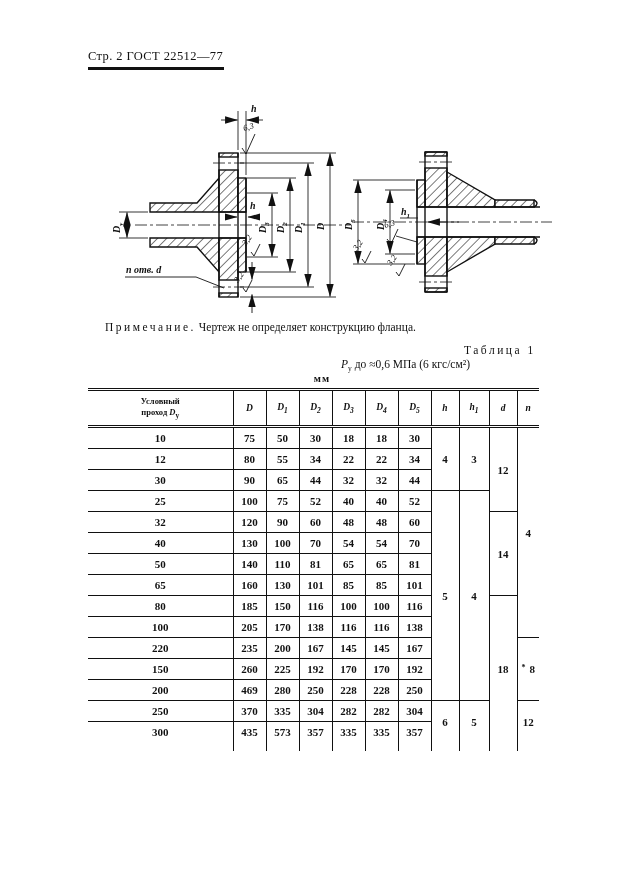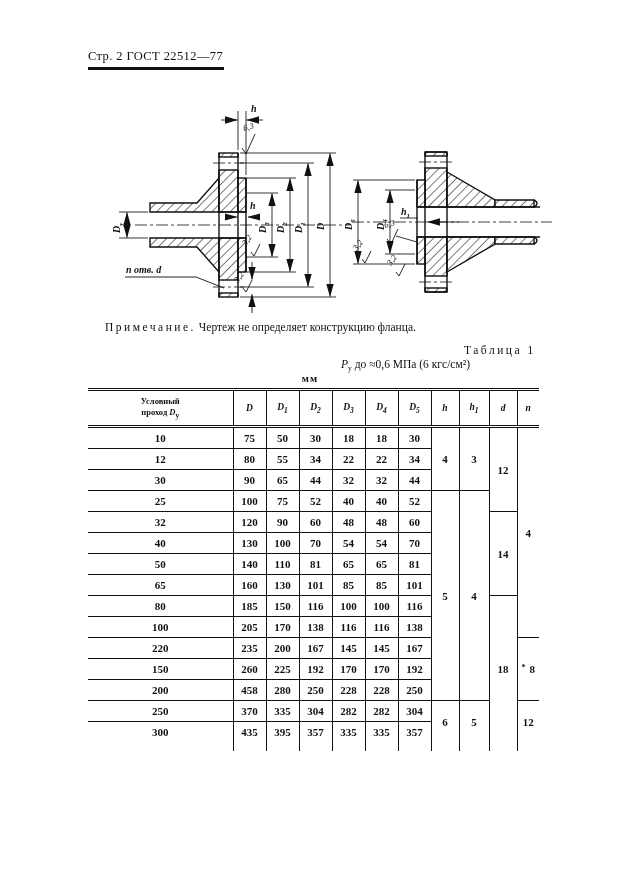--- a/index.html
+++ b/index.html
@@ -8,21 +8,21 @@
     font-family:"Liberation Serif",serif;color:#111;overflow:hidden;
   }
   .doc-header{position:absolute;left:88px;top:49px;font-size:12.5px;font-weight:normal;letter-spacing:.4px;white-space:nowrap;}
   .header-rule{position:absolute;left:88px;top:67px;width:136px;height:2.5px;background:#111;}
   .note{position:absolute;left:105px;top:321px;width:480px;font-size:11.5px;white-space:nowrap;}
   .note .sp{letter-spacing:2.5px;}
   .tbl-caption{position:absolute;left:432px;top:344px;font-size:11.5px;font-weight:normal;letter-spacing:2.5px;white-space:nowrap;margin-left:32px;}
   .pressure{position:absolute;left:150px;top:358px;width:320px;text-align:right;font-size:11.5px;}
   .pressure i{font-family:"Liberation Serif",serif;}
   .pressure sub,.col-dn sub, th sub{font-size:7.5px;}
-  .units{position:absolute;left:150px;top:373px;width:320px;text-align:center;font-size:10.5px;font-weight:bold;letter-spacing:1px;}
+  .units{position:absolute;left:162px;top:373px;width:320px;text-align:center;font-size:10.5px;font-weight:bold;letter-spacing:1px;}
   .tblwrap{position:absolute;left:88px;top:388px;}
   table{border-collapse:collapse;table-layout:fixed;border-top:3px double #111;}
   thead th{
     border-bottom:3px double #111;border-right:1px solid #111;
     font-weight:bold;font-size:9.5px;font-style:italic;
     height:34px;vertical-align:middle;text-align:center;padding:0 1px;
   }
   th.col-dn{font-style:normal;font-size:8.5px;line-height:1.3;text-align:center;}
   th.no-br,td.no-br{border-right:none !important;}
   td{
@@ -347,21 +347,21 @@
           <td>150</td>
           <td>260</td>
           <td>225</td>
           <td>192</td>
           <td>170</td>
           <td>170</td>
           <td>192</td>
         </tr>
         <tr>
           <td>200</td>
-          <td>458</td>
+          <td>469</td>
           <td>280</td>
           <td>250</td>
           <td>228</td>
           <td>228</td>
           <td>250</td>
         </tr>
         <tr>
           <td>250</td>
           <td>370</td>
           <td>335</td>
@@ -369,21 +369,21 @@
           <td>282</td>
           <td>282</td>
           <td>304</td>
           <td rowspan="2" class="span-cell no-bb">6</td>
           <td rowspan="2" class="span-cell no-bb">5</td>
           <td rowspan="2" class="span-cell no-bb no-br">12</td>
         </tr>
         <tr>
           <td class="no-bb">300</td>
           <td class="no-bb">435</td>
-          <td class="no-bb">395</td>
+          <td class="no-bb">573</td>
           <td class="no-bb">357</td>
           <td class="no-bb">335</td>
           <td class="no-bb">335</td>
           <td class="no-bb">357</td>
         </tr>
         <tr class="tail">
           <td class="no-bb"></td>
           <td class="no-bb"></td>
           <td class="no-bb"></td>
           <td class="no-bb"></td>

